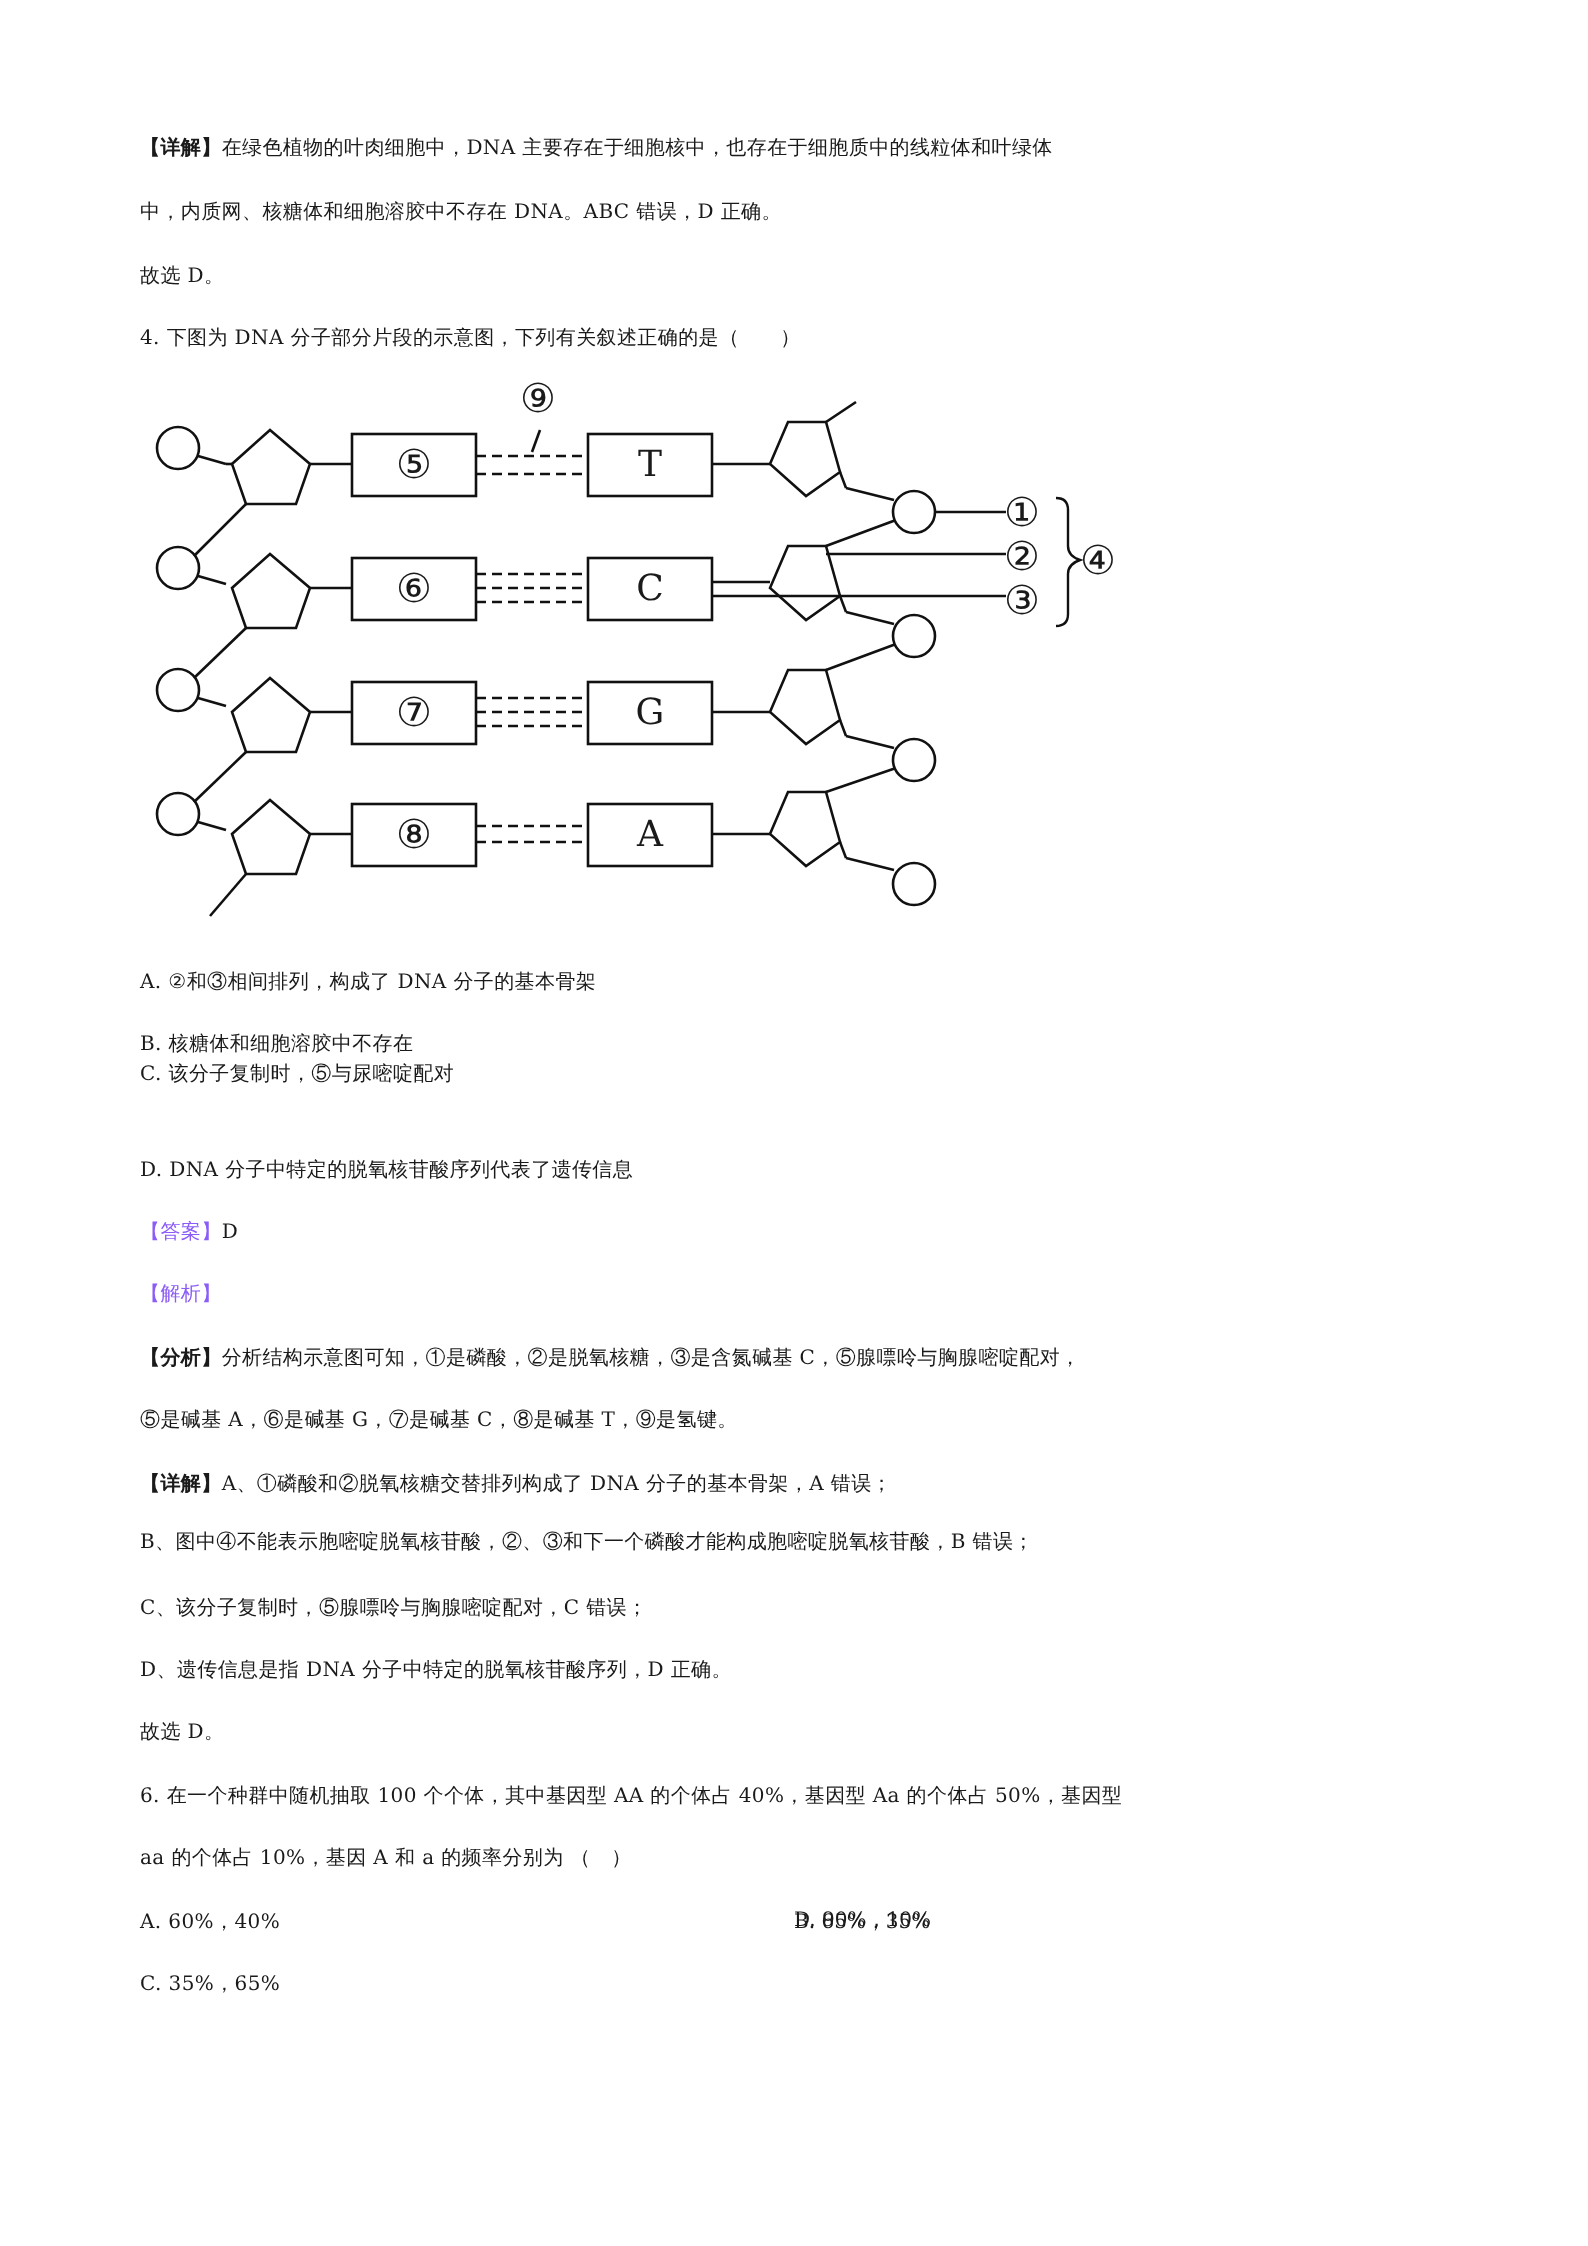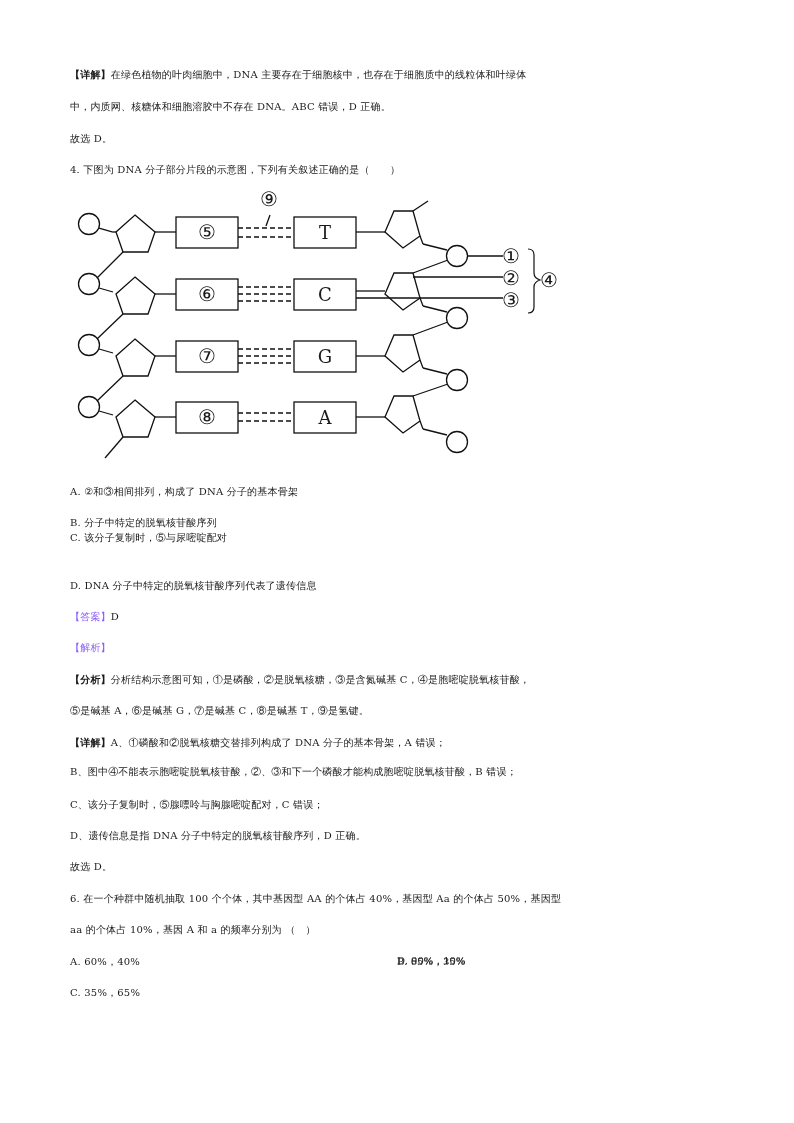--- a/index.html
+++ b/index.html
@@ -176,29 +176,29 @@
   <span style="position:absolute;left:224px;top:158px;width:62px;text-align:center;font-size:18px;line-height:22px;">G</span>
   <span style="position:absolute;left:224px;top:219px;width:62px;text-align:center;font-size:18px;line-height:22px;">A</span>
 
   <span style="position:absolute;left:432px;top:57px;font-size:20px;line-height:22px;">①</span>
   <span style="position:absolute;left:432px;top:79px;font-size:20px;line-height:22px;">②</span>
   <span style="position:absolute;left:432px;top:101px;font-size:20px;line-height:22px;">③</span>
   <span style="position:absolute;left:470px;top:81px;font-size:20px;line-height:22px;">④</span>
 </div>
 
 <div class="line" style="top:483px;">A. ②和③相间排列，构成了 DNA 分子的基本骨架</div>
-<div class="line" style="top:514px;">B. 分子中特定的脱氧核苷酸序列</div>
+<div class="line" style="top:514px;">B. 核糖体和细胞溶胶中不存在</div>
 <div class="line" style="top:529px;text-align:center;">C.  该分子复制时，⑤与尿嘧啶配对</div>
 <div class="line" style="top:577px;">D. DNA 分子中特定的脱氧核苷酸序列代表了遗传信息</div>
 
 <div class="line" style="top:608px;"><span class="bracket-blue">【答案】</span><span>D</span></div>
 
 <div class="line bracket-blue" style="top:639px;">【解析】</div>
 
-<div class="line" style="top:671px;"><span class="bracket-black">【分析】</span><span>分析结构示意图可知，①是磷酸，②是脱氧核糖，③是含氮碱基 C，④是胞嘧啶脱氧核苷酸，</span></div>
+<div class="line" style="top:671px;"><span class="bracket-black">【分析】</span><span>分析结构示意图可知，①是磷酸，②是脱氧核糖，③是含氮碱基 C，⑤腺嘌呤与胸腺嘧啶配对，</span></div>
 <div class="line" style="top:702px;">⑤是碱基 A，⑥是碱基 G，⑦是碱基 C，⑧是碱基 T，⑨是氢键。</div>
 
 <div class="line" style="top:734px;"><span class="bracket-black">【详解】</span><span>A、①磷酸和②脱氧核糖交替排列构成了 DNA 分子的基本骨架，A 错误；</span></div>
 <div class="line" style="top:763px;">B、图中④不能表示胞嘧啶脱氧核苷酸，②、③和下一个磷酸才能构成胞嘧啶脱氧核苷酸，B 错误；</div>
 <div class="line" style="top:796px;">C、该分子复制时，⑤腺嘌呤与胸腺嘧啶配对，C 错误；</div>
 <div class="line" style="top:827px;">D、遗传信息是指 DNA 分子中特定的脱氧核苷酸序列，D 正确。</div>
 <div class="line" style="top:858px;">故选 D。</div>
 
 <div class="line" style="top:890px;">6. 在一个种群中随机抽取 100 个个体，其中基因型 AA 的个体占 40%，基因型 Aa 的个体占 50%，基因型</div>
 <div class="line" style="top:921px;">aa 的个体占 10%，基因 A 和 a 的频率分别为 （　）</div>

